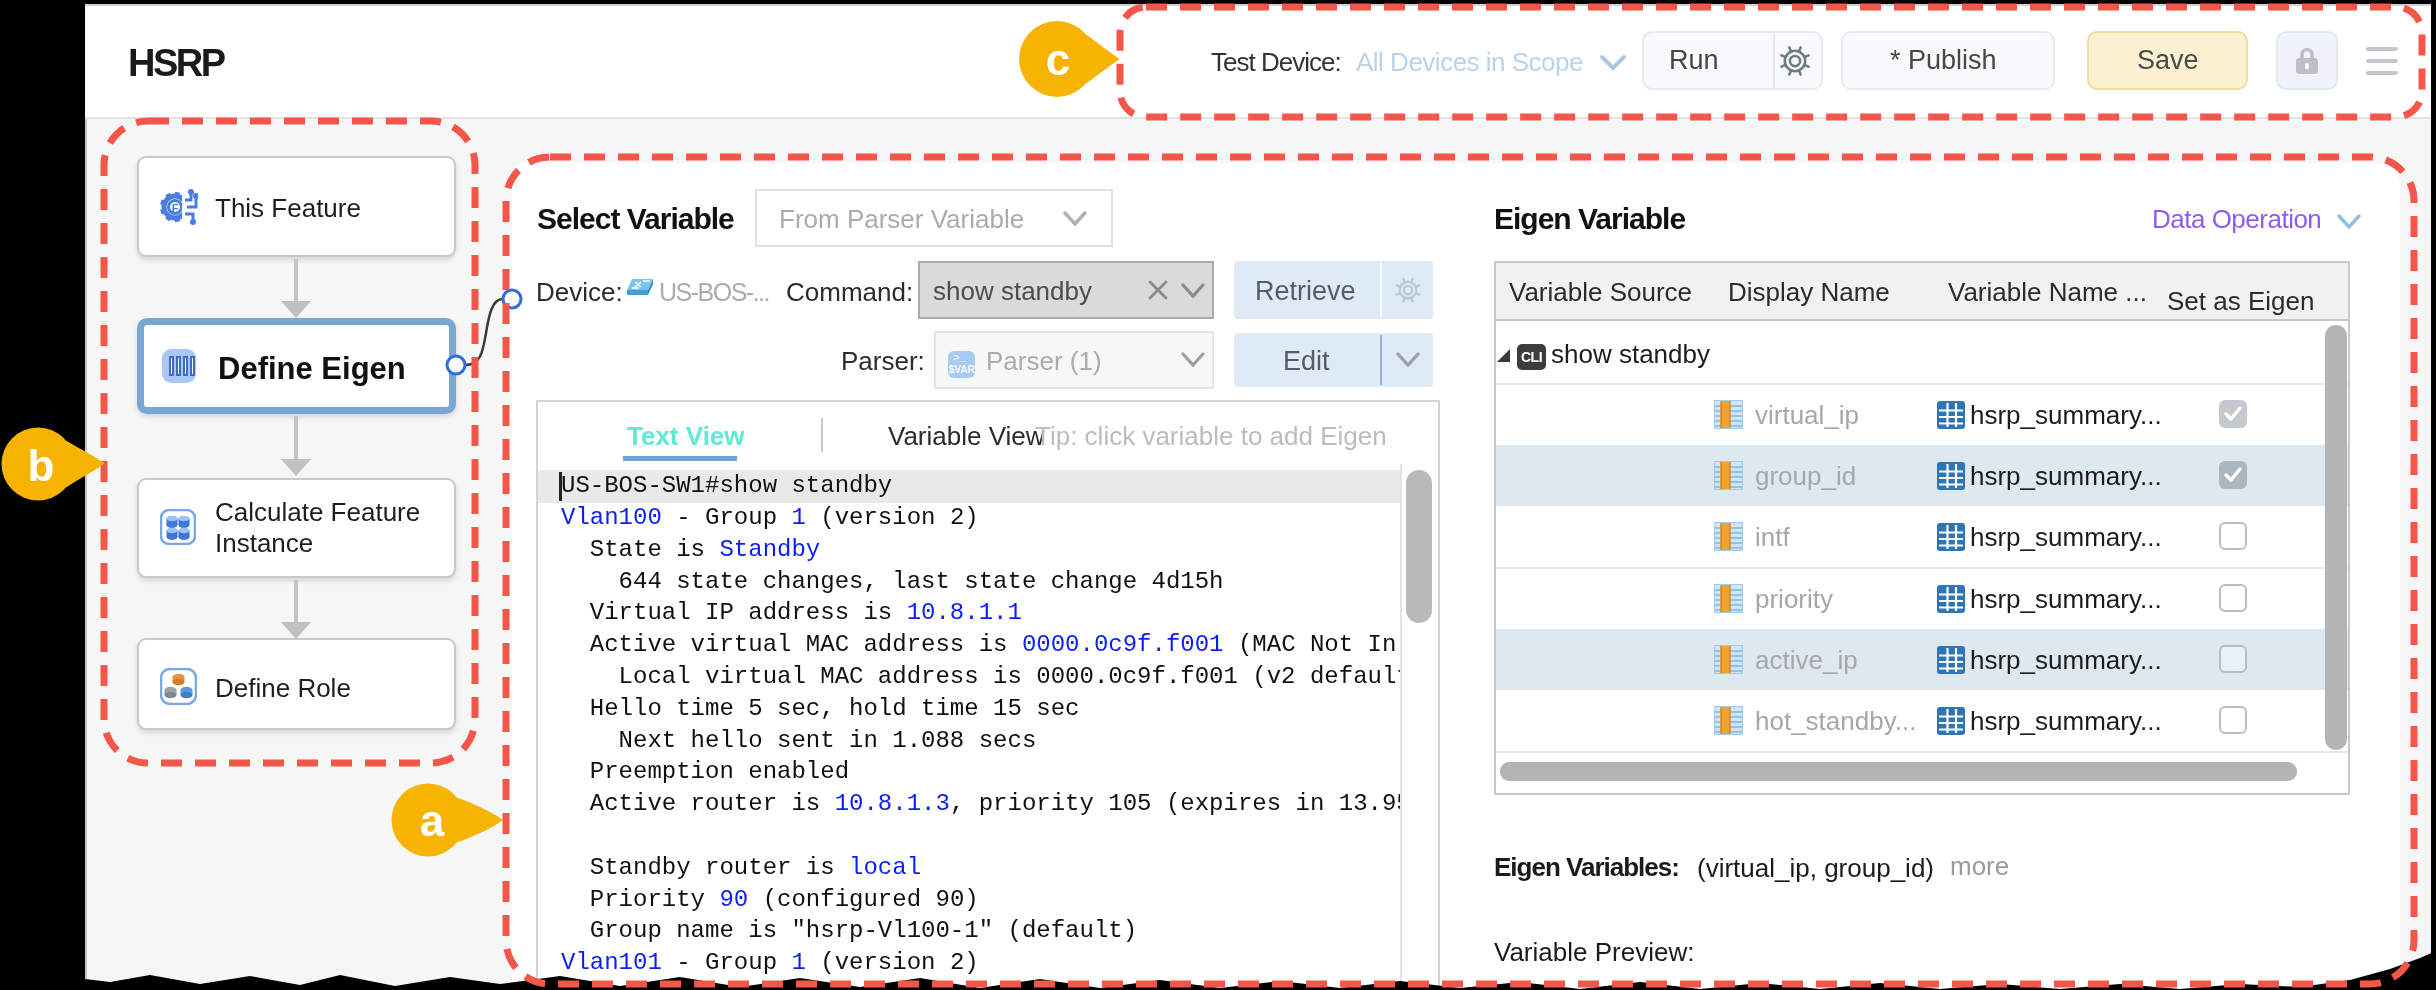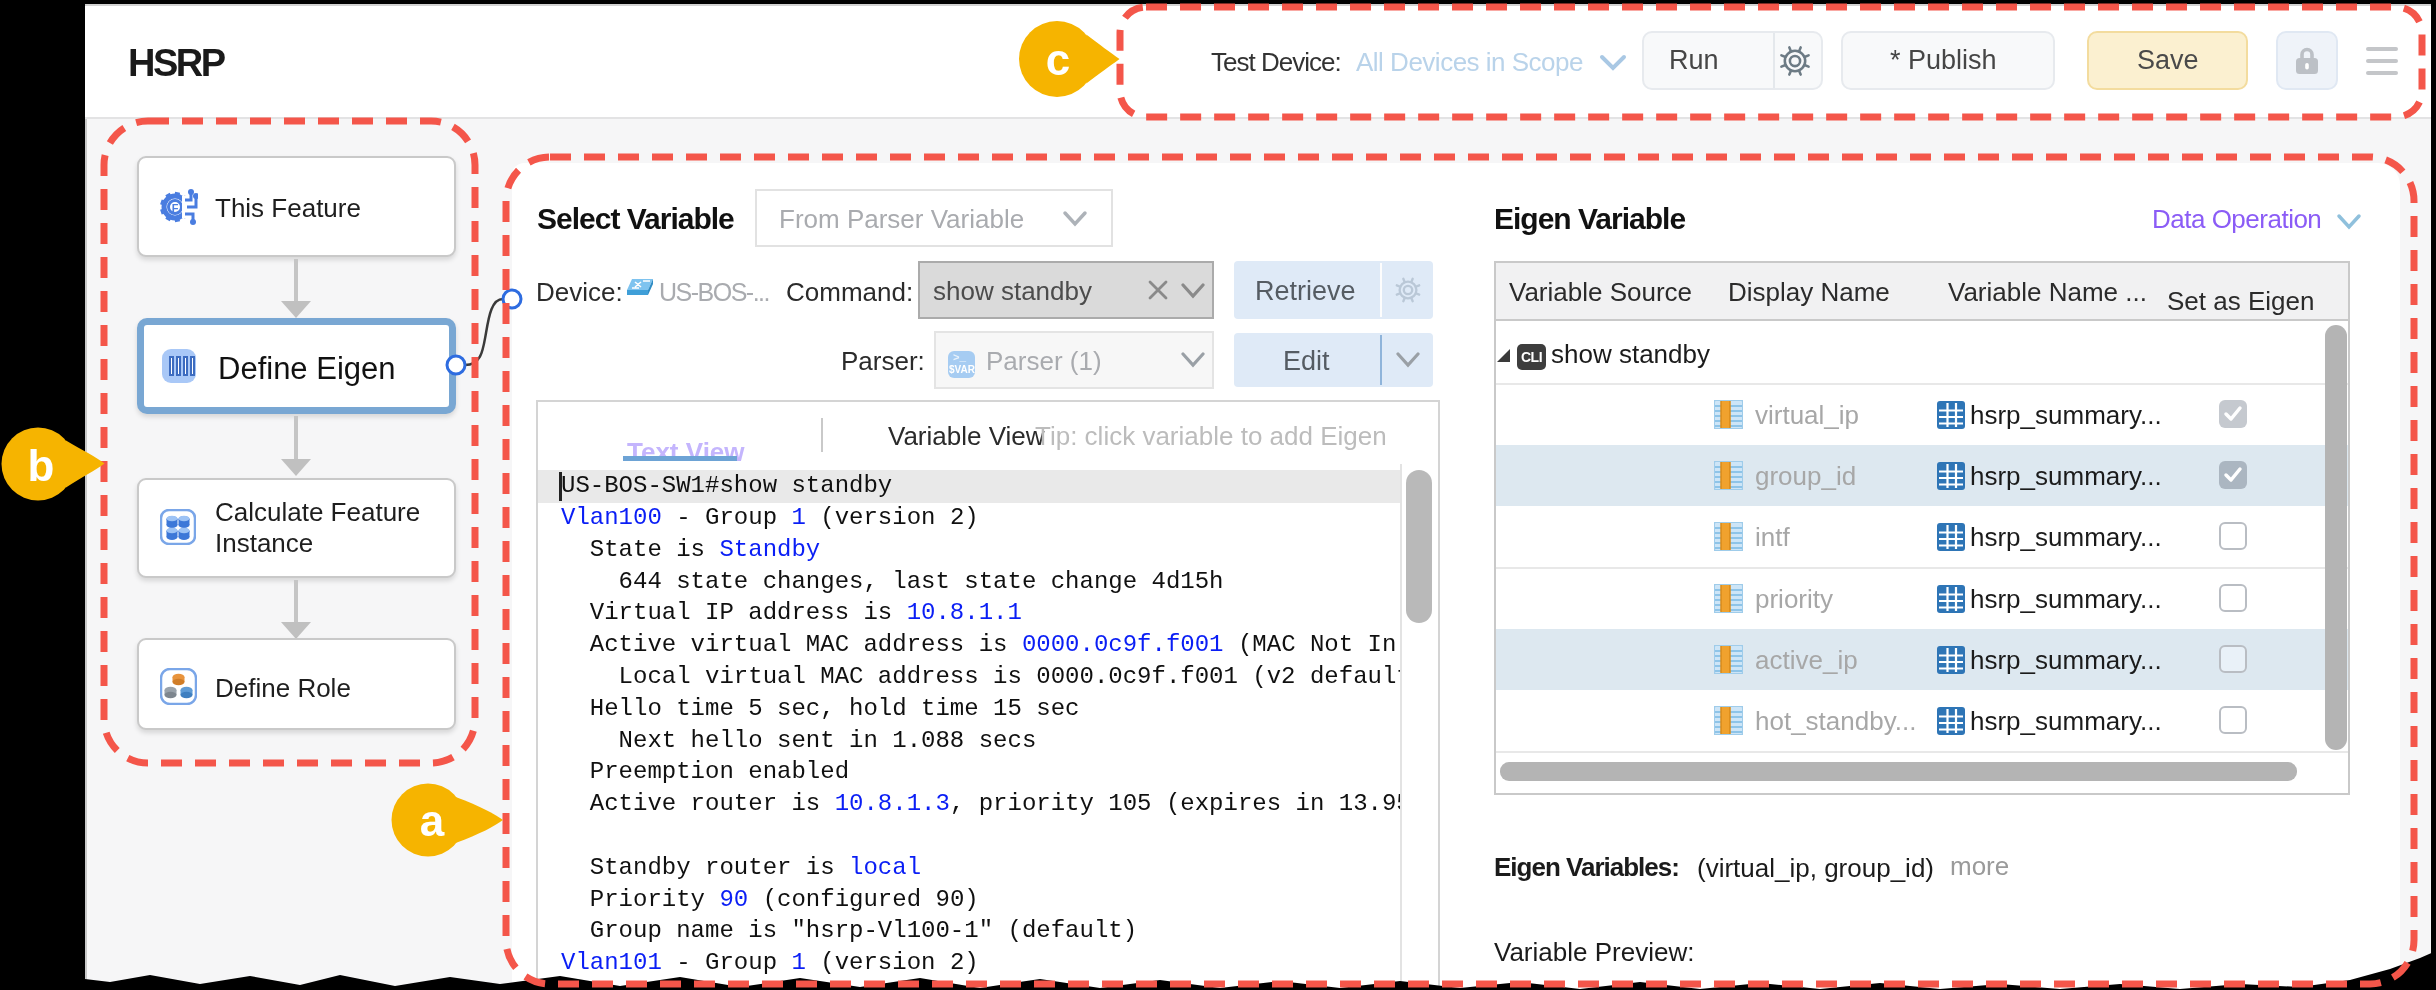--- a/index.html
+++ b/index.html
@@ -68,21 +68,21 @@
       </g>
     <g fill="#4a7de0">
         <circle cx="33" cy="4" r="3"></circle>
         <circle cx="38" cy="8" r="3"></circle>
         <circle cx="35" cy="34" r="3"></circle>
       </g>
   </svg>
   <div class="arrow" style="left:294px;top:259px;height:44px;"></div>
     <div class="ahead" style="left:281px;top:301px;"></div>
   <div class="fbox" style="top:318px;height:96px;border:7px solid #79a7d3;border-radius:10px;"></div>
-  <div class="abs" style="left:218px;top:351px;font-size:31px;font-weight:normal;color:#111;">Define Eigen</div>
+  <div class="abs" style="left:218px;top:351px;font-size:31px;font-weight:bold;color:#111;">Define Eigen</div>
   <div class="abs" style="left:162px;top:349px;width:34px;height:34px;background:#a9c8f7;border-radius:9px;"></div>
   <div class="abs" style="left:169px;top:356px;width:5px;height:20px;background:#fff;border:2px solid #3d6cc0;"></div>
   <div class="abs" style="left:176px;top:356px;width:5px;height:20px;background:#fff;border:2px solid #3d6cc0;"></div>
   <div class="abs" style="left:183px;top:356px;width:5px;height:20px;background:#fff;border:2px solid #3d6cc0;"></div>
   <div class="abs" style="left:190px;top:356px;width:5px;height:20px;background:#fff;border:2px solid #3d6cc0;"></div>
   <div class="arrow" style="left:294px;top:416px;height:45px;"></div>
     <div class="ahead" style="left:281px;top:459px;"></div>
   <div class="fbox" style="top:478px;height:100px;"></div>
   <div class="ftext" style="top:497px;">Calculate Feature<br>Instance</div>
   <svg class="abs" style="left:160px;top:509px;" width="36" height="36" viewBox="0 0 36 36">
@@ -177,21 +177,21 @@
       <path d="M3 2 L13 13 L23 2" fill="none" stroke="#9aa0a6" stroke-width="3.2" stroke-linecap="round"></path>
     </svg>
   <div class="bluebtn" style="top:333px;height:54px;"></div>
   <div class="abs" style="left:1283px;top:346px;font-size:27px;color:#555c63;">Edit</div>
   <div class="abs" style="left:1380px;top:335px;width:2px;height:50px;background:#8fb4da;"></div>
   <svg class="abs" style="left:1395px;top:352px;" width="26" height="17" viewBox="0 0 26 17">
       <path d="M3 2 L13 13 L23 2" fill="none" stroke="#9aa0a6" stroke-width="3.2" stroke-linecap="round"></path>
     </svg>
 
   <div class="abs" style="left:536px;top:400px;width:904px;height:590px;border:2px solid #d4d4d4;border-bottom:none;background:#fff;"></div>
-  <div class="abs" style="left:627px;top:421px;font-size:26px;font-weight:bold;color:#c4b5fd;margin-top:16px;">Text View</div>
+  <div class="abs" style="left:627px;top:421px;font-size:26px;font-weight:bold;color:#5eead4;">Text View</div>
   <div class="abs" style="left:623px;top:456px;width:114px;height:5px;background:#6da3d5;"></div>
   <div class="abs" style="left:821px;top:418px;width:2px;height:34px;background:#c9c9c9;"></div>
   <div class="abs t26" style="left:888px;top:421px;">Variable View</div>
   <div class="abs" style="left:1035px;top:421px;font-size:26px;color:#bcbcbc;">Tip: click variable to add Eigen</div>
   <div class="abs" style="left:538px;top:470px;width:862px;height:33px;background:#e9e9e9;"></div>
   <div class="abs" style="left:559px;top:472px;width:3px;height:29px;background:#222;"></div>
   <div class="cline" style="top:470px;">US-BOS-SW1#show standby</div>
   <div class="cline" style="top:502px;"><b>Vlan100</b> - Group <b>1</b> (version 2)</div>
   <div class="cline" style="top:534px;">  State is <b>Standby</b></div>
   <div class="cline" style="top:566px;">    644 state changes, last state change 4d15h</div>

